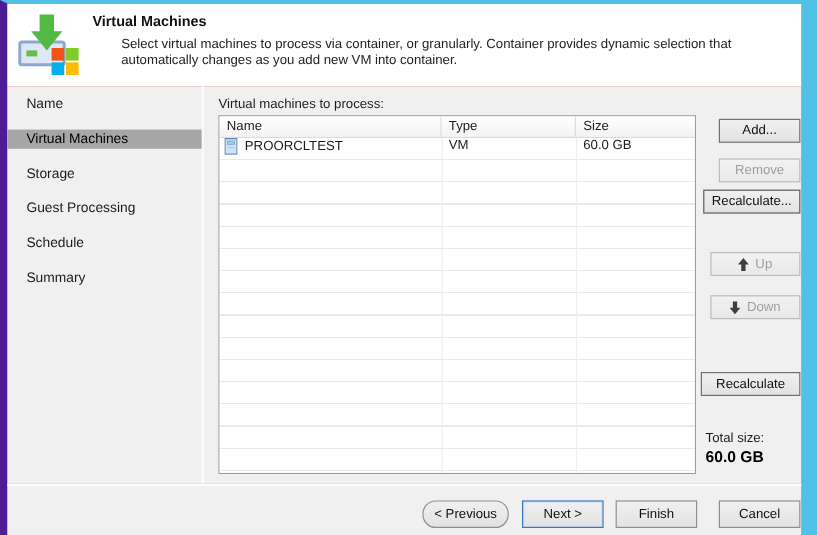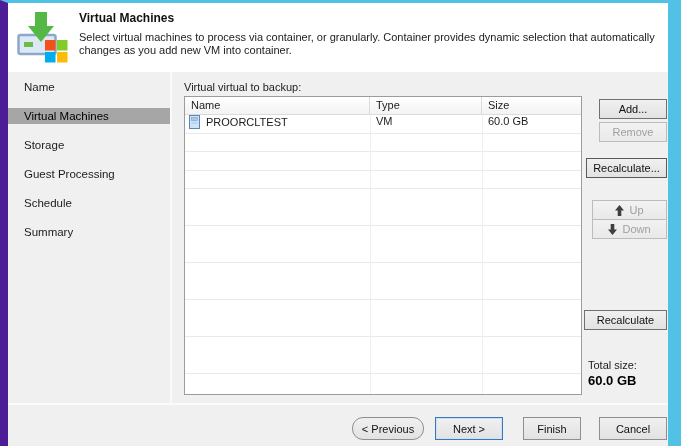--- a/index.html
+++ b/index.html
@@ -3,31 +3,31 @@
 <meta charset="utf-8">
 <style>
   * { margin:0; padding:0; box-sizing:border-box; }
   html,body { width:681px; height:446px; }
   body { font-family:"Liberation Sans","DejaVu Sans",sans-serif; color:#222; }
 
   .dialog{
     position:relative; width:681px; height:446px;
     background:#ef4444;
     border-top:3px solid #52c1e6;
-    border-left:8px solid #4c1d95;
+    border-left:6px solid #4c1d95;
     border-right:13px solid #52c1e6;
     overflow:hidden;
   }
 
   
   .header{ position:absolute; top:0; left:0; right:0; height:69px; background:#ffffff; }
   .header-icon{ position:absolute; left:9px; top:8px; width:52px; height:52px; }
   .header-text{ position:absolute; left:71px; top:8px; width:588px; }
   .title{ font-size:12px; font-weight:bold; color:#111; margin-bottom:6px; }
-  .desc{ font-size:11px; line-height:13px; color:#222; }
+  .desc{ font-size:11px; line-height:13px; color:#222;margin-left:24px; }
 
   
   .body{ position:absolute; top:69px; left:0; right:0; height:331px; background:#f0f0f0; }
   .sidebar{
     position:absolute; left:0; top:0; bottom:0; width:164px;
     border-right:2px solid #fafafa;
   }
   .steps{ list-style:none; padding-top:0; }
   .steps li{ height:29px; display:flex; align-items:center; font-size:11.5px; color:#1c1c1c; cursor:default; }
   .steps li span{ display:block; width:100%; padding:2px 0 2px 16px; }
@@ -57,42 +57,42 @@
   .vm-glyph{ width:11px; height:14px; flex:0 0 auto; }
 
   
   .side-buttons{ position:absolute; right:1px; top:27px; width:83px; height:299px; }
   .btn{
     display:flex; align-items:center; justify-content:center; gap:5px;
     background:linear-gradient(#f0f0f0,#e2e2e2);
     border:1px solid #8f8f8f; font-size:11px; color:#111;
     height:20px; cursor:pointer;
   }
-  .btn.disabled{ border-color:#bcbcbc; color:#9f9f9f; cursor:default; background:linear-gradient(#f2f2f2,#e9e9e9); }
+  .btn.disabled{ border-color:#bcbcbc; color:#9f9f9f; cursor:default; background:linear-gradient(#f2f2f2,#e9e9e9);margin-top:10px; }
   .side-buttons .btn{ position:absolute; right:0; }
   .btn-add{ top:0; width:68px; border-color:#707070; }
   .btn-remove{ top:23px; width:68px; }
   .btn-exclusions{ top:59px; width:81px; border-color:#5a5a5a; }
   .btn-up{ top:101px; width:75px; }
-  .btn-down{ top:120px; width:75px; }
+  .btn-down{ top:137px; width:75px; }
   .btn-recalc{ top:211px; width:83px; border-color:#707070; }
   .arrow-svg{ width:9px; height:11px; }
 
   .total{ position:absolute; left:4px; top:260px; font-size:11px; color:#1c1c1c; }
   .total .tv{ font-size:13px; font-weight:bold; color:#000; margin-top:2px; }
 
   
   .footer{
     position:absolute; left:0; right:0; bottom:0; height:43px;
     background:#f0f0f0; border-top:2px solid #fbfbfb;
   }
   .footer .btn{ position:absolute; top:12px; height:23px; }
   .btn-prev{ right:244px; width:72px;border-radius:11px; }
   .btn-next{ right:165px; width:68px; border:1px solid #3b76bc; box-shadow:0 0 0 1px #cfe0f0 inset; }
-  .btn-finish{ right:87px; width:58px; }
+  .btn-finish{ right:87px; width:68px; }
   .btn-cancel{ right:1px; width:68px; }
 </style>
 </head>
 <body>
 
 <div class="dialog">
 
   <div class="header">
     <svg class="header-icon" viewBox="0 0 52 52">
       <rect x="1.5" y="24" width="37" height="19" rx="2" fill="#dce8f5" stroke="#8aa9cb" stroke-width="2.5"></rect>
@@ -128,21 +128,21 @@
         <li>
             <span>Schedule</span>
           </li>
         <li>
             <span>Summary</span>
           </li>
       </ul>
     </div>
 
     <div class="main">
-      <div class="list-label">Virtual virtual to backup:</div>
+      <div class="list-label">Virtual machines to process:</div>
 
       <div class="vm-table">
         <div class="thead">
           <div class="th c-name">Name</div>
           <div class="th c-type">Type</div>
           <div class="th c-size">Size</div>
         </div>
         <div class="tbody">
           <div class="vline v1"></div>
           <div class="vline v2"></div>

